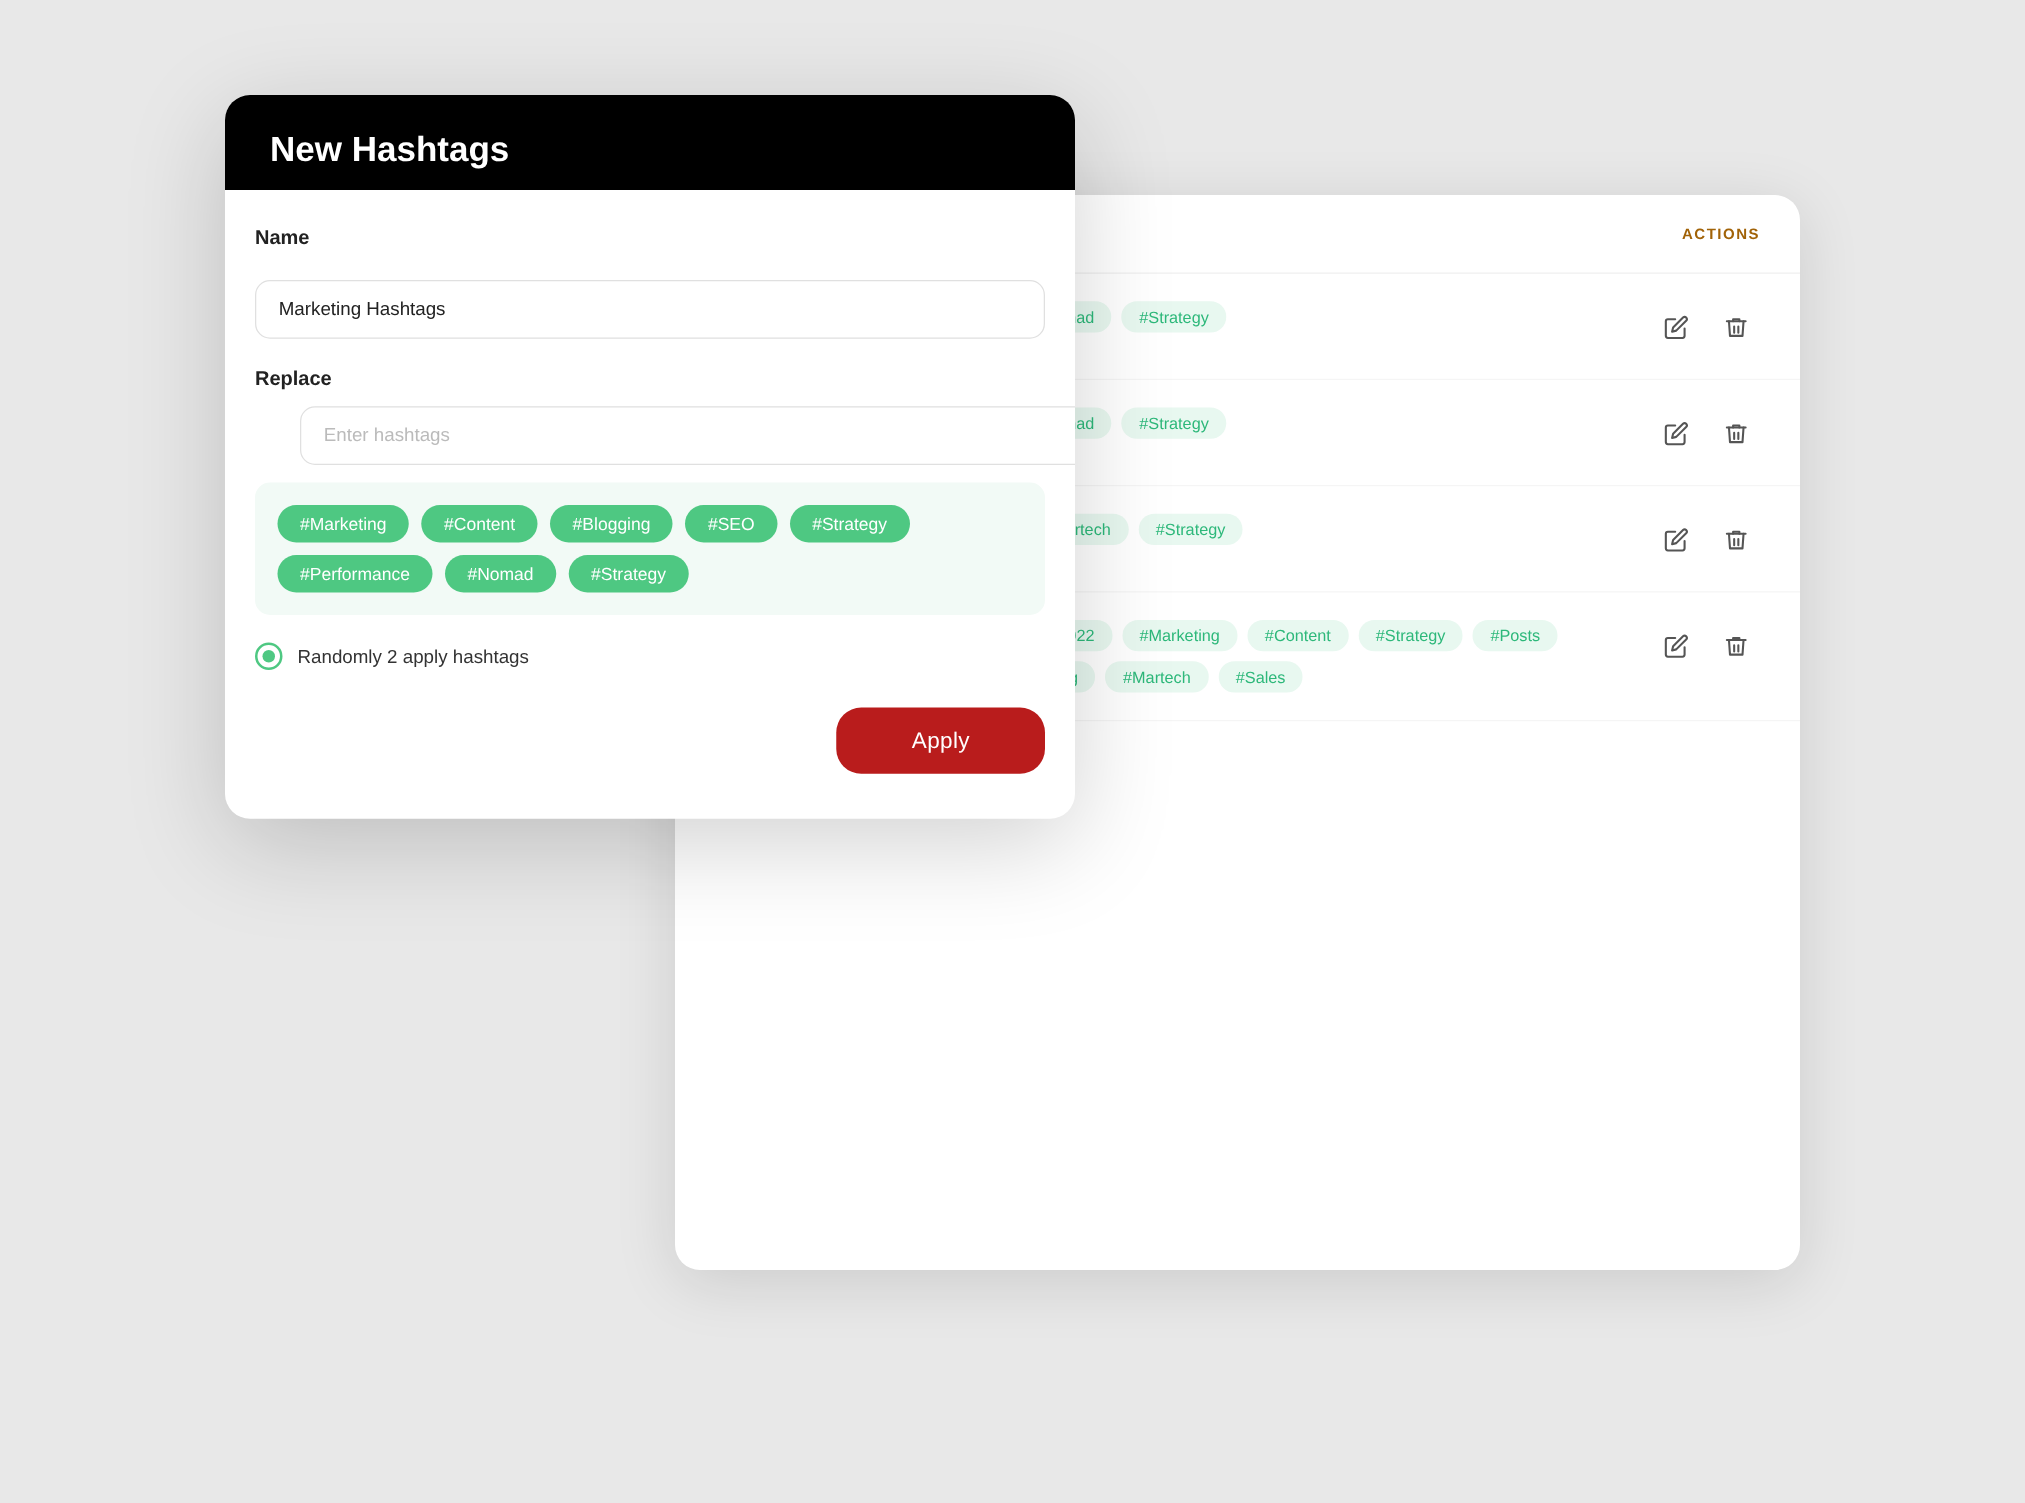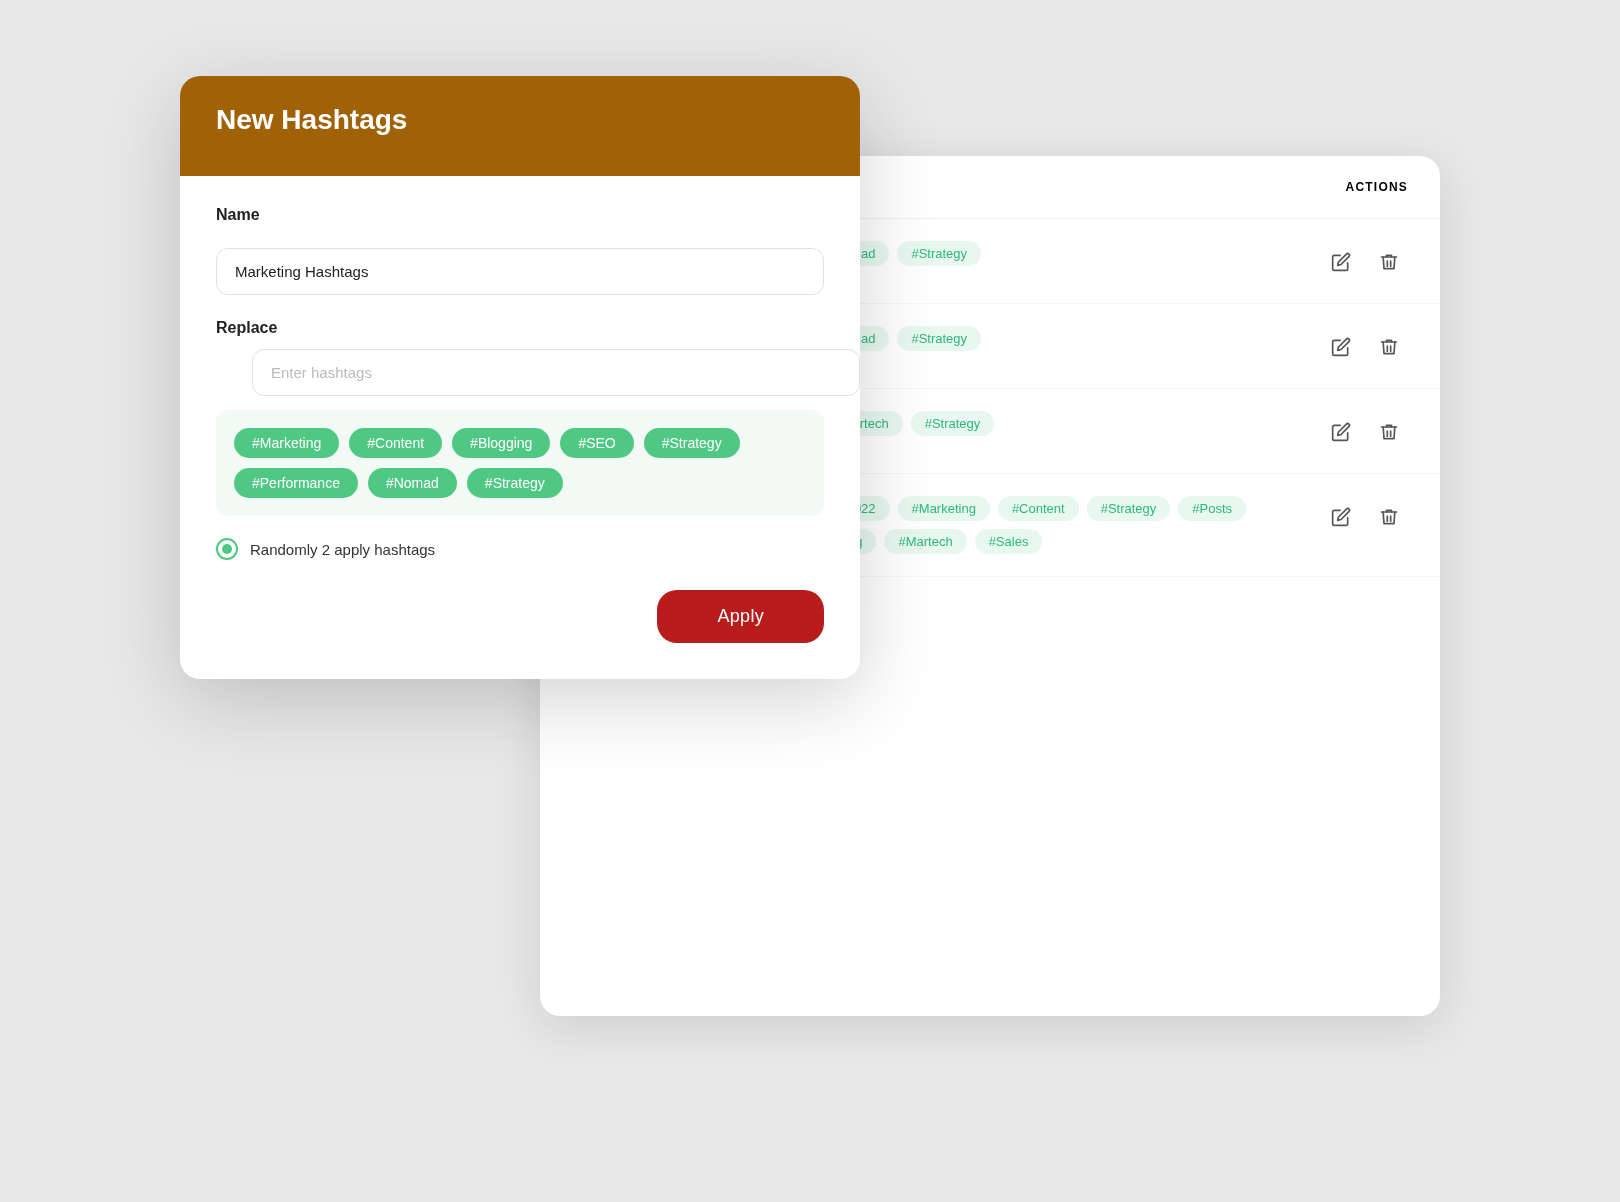--- a/index.html
+++ b/index.html
@@ -37,21 +37,21 @@
     .bg-card-header {
       display: flex;
       justify-content: flex-end;
       padding: 24px 32px;
       border-bottom: 1px solid #f0f0f0;
     }
 
     .bg-card-header-label {
       font-size: 12px;
       font-weight: 600;
-      color: #000000;
+      color: #a16207;
       letter-spacing: 1.2px;
       text-transform: uppercase;
     }
 
     .table-row {
       display: flex;
       align-items: flex-start;
       padding: 22px 32px;
       border-bottom: 1px solid #f5f5f5;
       gap: 16px;
@@ -109,32 +109,32 @@
       left: 0;
       width: 680px;
       background: #fff;
       border-radius: 20px;
       box-shadow: 0 20px 80px rgba(0,0,0,0.18);
       overflow: hidden;
       z-index: 10;
     }
 
     .modal-header {
-      background: #a16207;
-      padding: 28px 36px 40px;
+      background: #000000;
+      padding: 28px 36px 16px;
     }
 
     .modal-title {
       font-size: 28px;
       font-weight: 700;
       color: #fff;
     }
 
     .modal-body {
-      padding: 30px 36px 36px;
+      padding: 30px 24px 36px;
     }
 
     .field-label {
       font-size: 16px;
       font-weight: 600;
       color: #222;
       margin-bottom: 12px;
     }
 
     .text-input {

